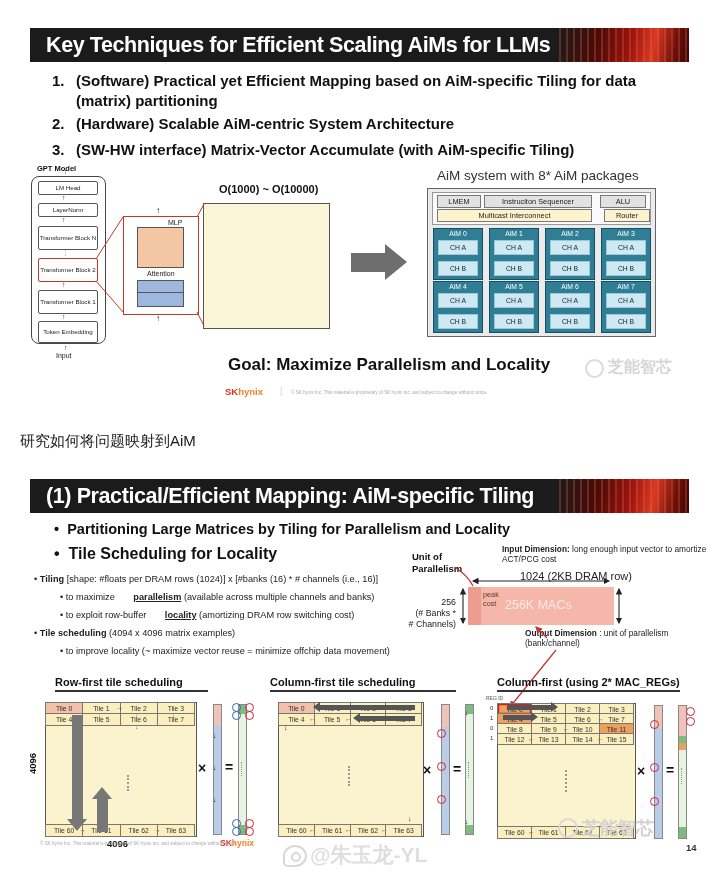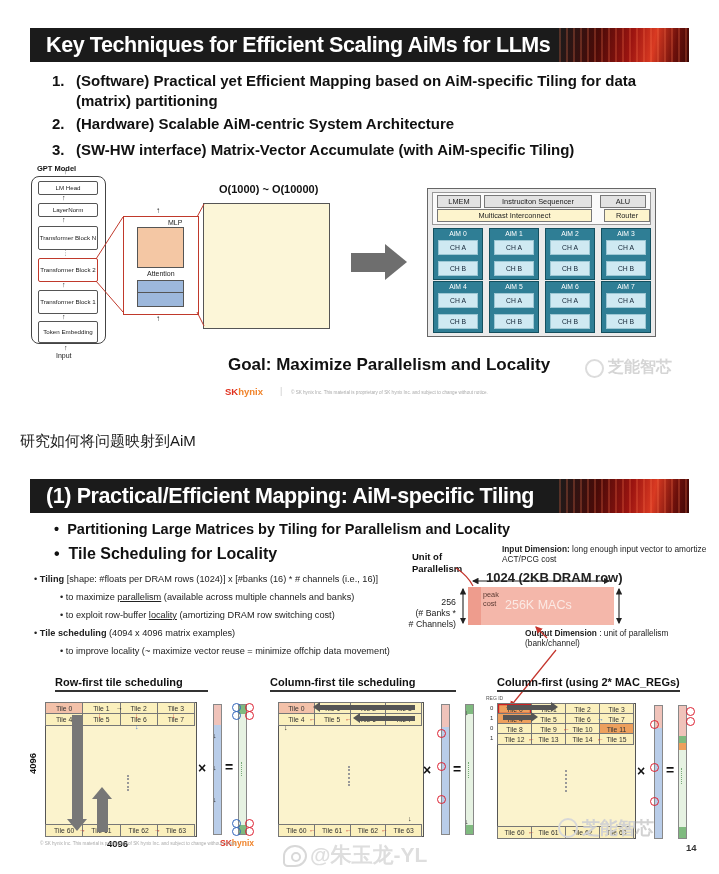--- a/index.html
+++ b/index.html
@@ -12,21 +12,21 @@
                font-size:21.5px;font-weight:bold;letter-spacing:-0.4px;white-space:nowrap;z-index:2;}
   .redfx{position:absolute;right:0;top:0;width:130px;height:100%;z-index:1;
          background:linear-gradient(100deg,rgba(27,27,27,0) 0%,#4a0b08 30%,#9c1410 55%,#d93a22 72%,#6e100b 88%,#3a0705 100%);}
   .redfx:before{content:"";position:absolute;inset:0;
          background:repeating-linear-gradient(90deg,rgba(255,120,80,.25) 0 2px,rgba(0,0,0,0) 2px 7px);}
   
   .numitem{position:absolute;display:flex;font-size:15px;font-weight:bold;color:#111;line-height:1.35;}
   .numitem .n{width:24px;flex:none;}
   .smalltxt{font-size:9.2px;color:#222;line-height:1.25;}
   .b{font-weight:bold;}
-  .bu{font-weight:normal;text-decoration:underline;}
+  .bu{font-weight:bold;text-decoration:underline;margin-left:16px;}
   
   .gptbox{position:absolute;left:31px;top:176px;width:73px;height:166px;border:1.5px solid #444;border-radius:8px;background:#fff;}
   .gblk{position:absolute;left:6px;width:58px;border:1px solid #555;border-radius:2px;background:#fff;
         font-size:6.2px;line-height:1.45;color:#222;text-align:center;display:flex;align-items:center;justify-content:center;}
   .garr{position:absolute;left:30px;font-size:7px;color:#222;line-height:1;}
   
   .zbox{position:absolute;left:123px;top:216px;width:74px;height:97px;border:1.5px solid #c0392b;background:#fff;}
   
   .chipbox{font-size:7.4px;color:#222;border:1px solid #777;background:#e2e2e2;display:flex;align-items:center;justify-content:center;position:absolute;height:11px;}
   .ylwbox{background:#fdf4cd;}
@@ -121,20 +121,21 @@
     <div class="abs" style="left:351px;top:253px;width:34px;height:19px;background:#6e6e6e;"></div>
     <div class="abs" style="left:385px;top:244px;width:0;height:0;border-left:22px solid #6e6e6e;border-top:18.5px solid transparent;border-bottom:18.5px solid transparent;"></div>
 
     <svg class="abs" style="left:0;top:0;width:719px;height:420px;pointer-events:none;" viewBox="0 0 719 420">
       <line x1="96" y1="259" x2="123" y2="217" stroke="#c0392b" stroke-width="1"></line>
       <line x1="96" y1="281" x2="123" y2="312" stroke="#c0392b" stroke-width="1"></line>
       <line x1="197" y1="217" x2="204" y2="204" stroke="#c0392b" stroke-width="1"></line>
       <line x1="197" y1="312" x2="204" y2="326" stroke="#c0392b" stroke-width="1"></line>
     </svg>
 
+    <div class="abs" style="left:437px;top:168px;font-size:13.5px;color:#333;">AiM system with 8* AiM packages</div>
     <div class="abs" style="left:427px;top:188px;width:227px;height:147px;background:#ebebeb;border:1.5px solid #666;"></div>
     <div class="abs" style="left:432px;top:192px;width:217px;height:31px;background:#fafafa;border:1px solid #999;"></div>
     <div class="chipbox" style="left:437px;top:195px;width:42px;">LMEM</div>
     <div class="chipbox" style="left:484px;top:195px;width:106px;">Instruciton Sequencer</div>
     <div class="chipbox" style="left:600px;top:195px;width:44px;">ALU</div>
     <div class="chipbox ylwbox" style="left:437px;top:209px;width:153px;">Multicast Interconnect</div>
     <div class="chipbox ylwbox" style="left:604px;top:209px;width:44px;">Router</div>
 
     <div class="pkg" style="left:433px;top:228px;">
       <div class="ph">AiM 0</div>
@@ -218,21 +219,21 @@
       <span>•</span>&nbsp;<span class="b">Tile scheduling</span><span> (4094 x 4096 matrix examples)</span>
     </div>
     <div class="abs smalltxt" style="left:60px;top:176px;">
       <span>•</span>&nbsp;<span>to improve locality  (~ maximize vector reuse = minimize offchip data movement)</span>
     </div>
 
     <div class="abs" style="left:412px;top:81px;width:58px;font-size:9.5px;font-weight:bold;color:#111;line-height:1.25;">Unit of Parallelism</div>
     <div class="abs" style="left:502px;top:75px;width:205px;font-size:8.3px;color:#222;line-height:1.2;">
       <span class="b">Input Dimension:</span><span> long enough input vector to amortize ACT/PCG cost</span>
     </div>
-    <div class="abs" style="left:486px;top:100px;font-size:13px;color:#222;font-weight:bold;">1024 (2KB DRAM row)</div>
+    <div class="abs" style="left:520px;top:100px;font-size:11px;color:#222;">1024 (2KB DRAM row)</div>
     <div class="abs" style="left:393px;top:127px;width:63px;font-size:8.8px;color:#222;text-align:right;line-height:1.25;">
       <div>256</div>
       <div>(# Banks *</div>
       <div># Channels)</div>
     </div>
     <div class="abs" style="left:468px;top:117px;width:146px;height:38px;background:#f4b7aa;"></div>
     <div class="abs" style="left:468px;top:117px;width:13px;height:38px;background:#ee9c8d;"></div>
     <div class="abs" style="left:483px;top:121px;width:26px;font-size:7.3px;color:#5a3a32;line-height:1.2;">peak cost</div>
     <div class="abs" style="left:505px;top:128px;font-size:12.5px;color:#fbe9e4;">256K MACs</div>
     <div class="abs" style="left:525px;top:159px;width:190px;font-size:8.3px;color:#222;line-height:1.2;">

